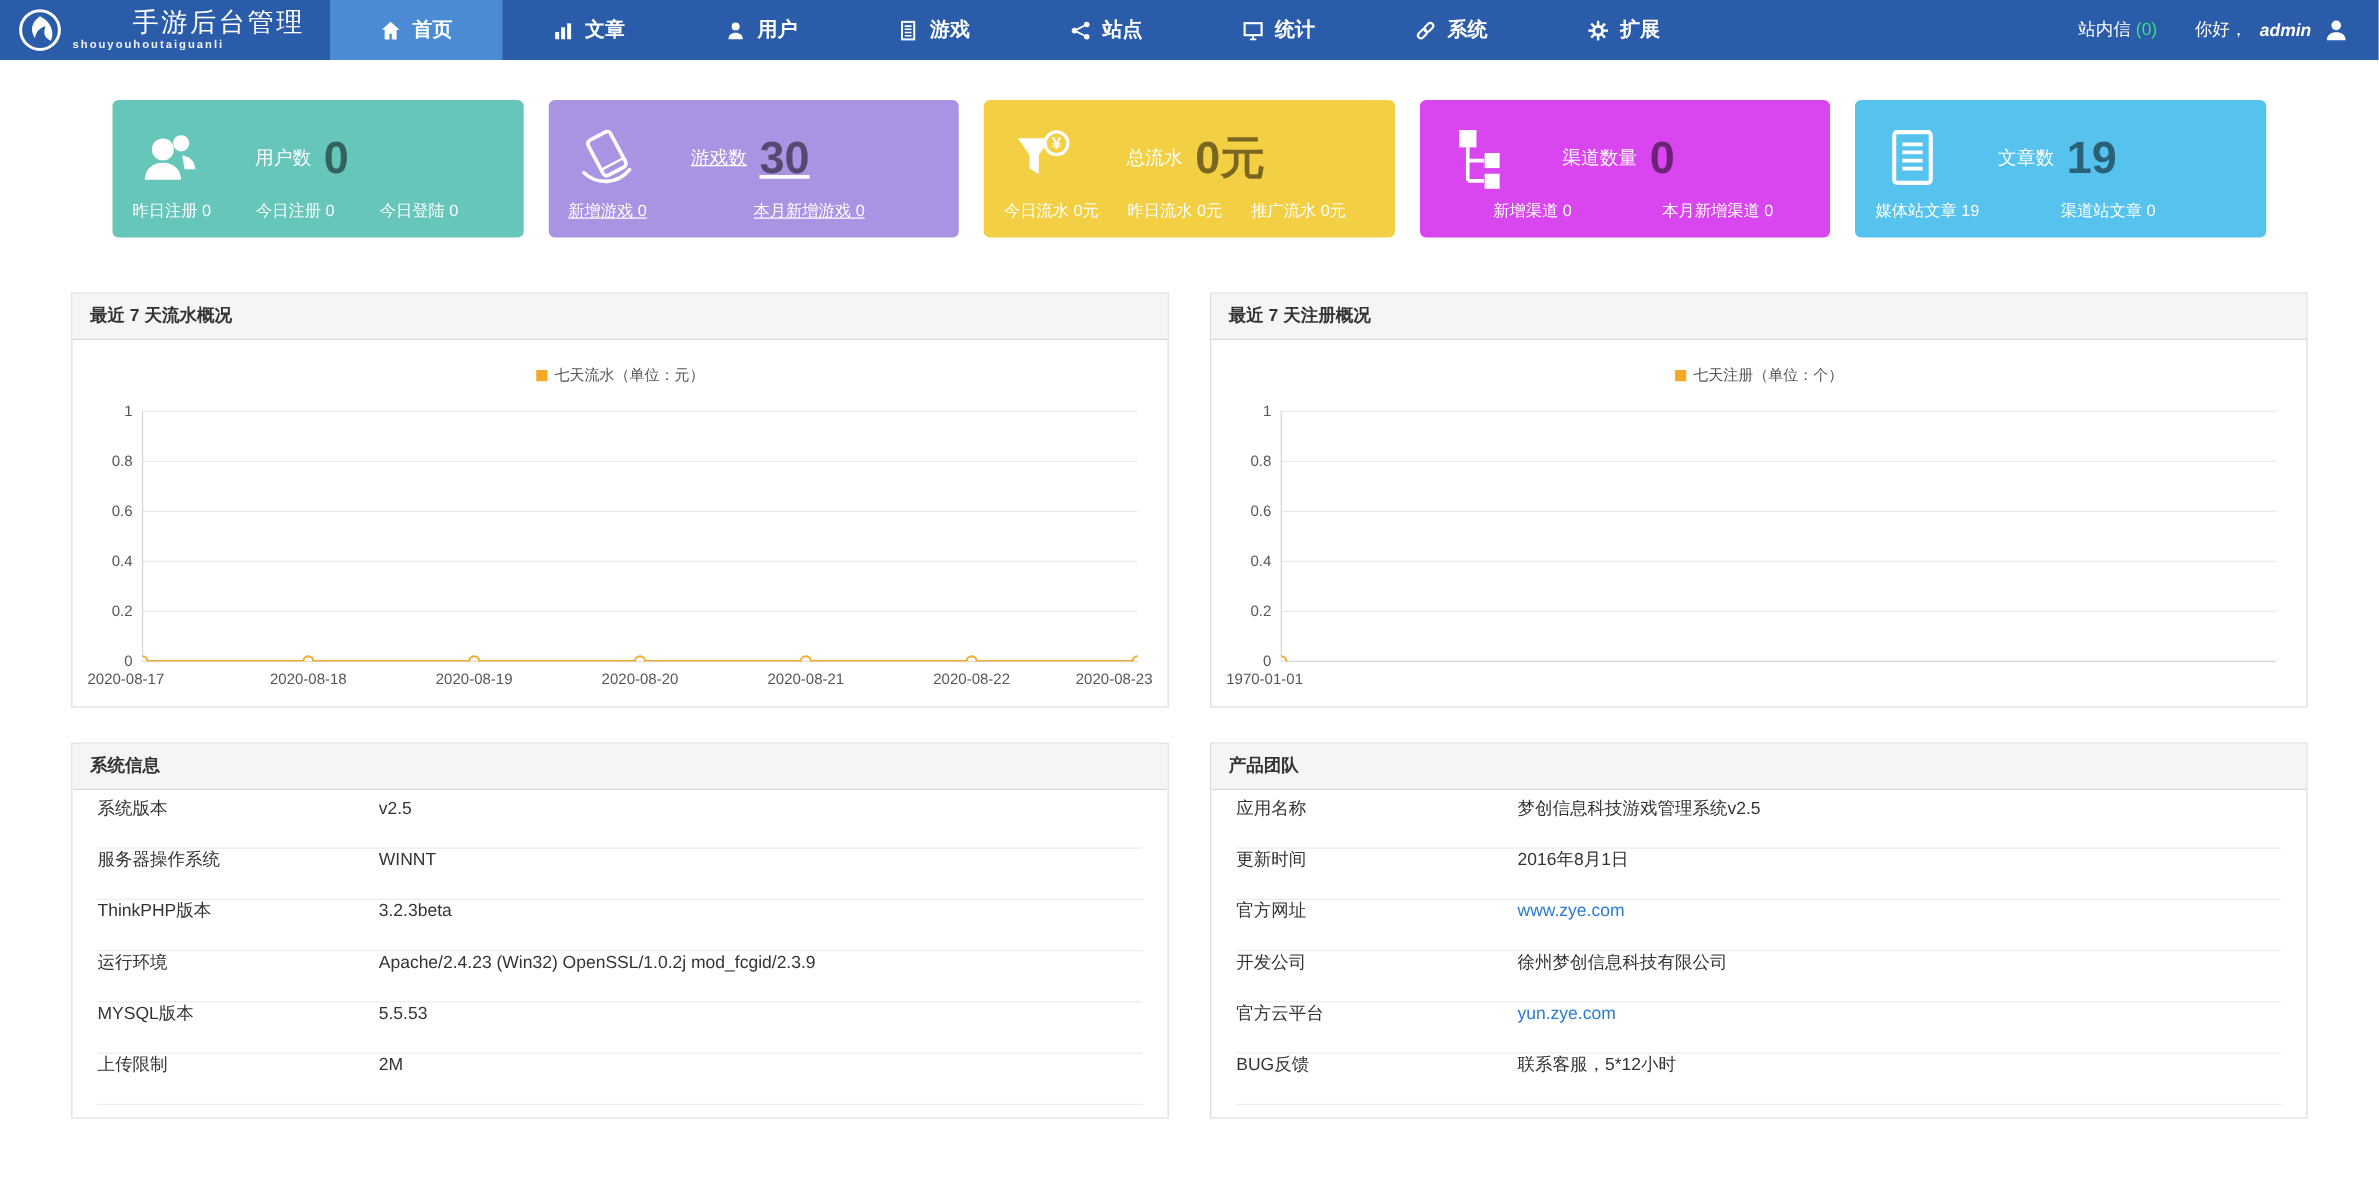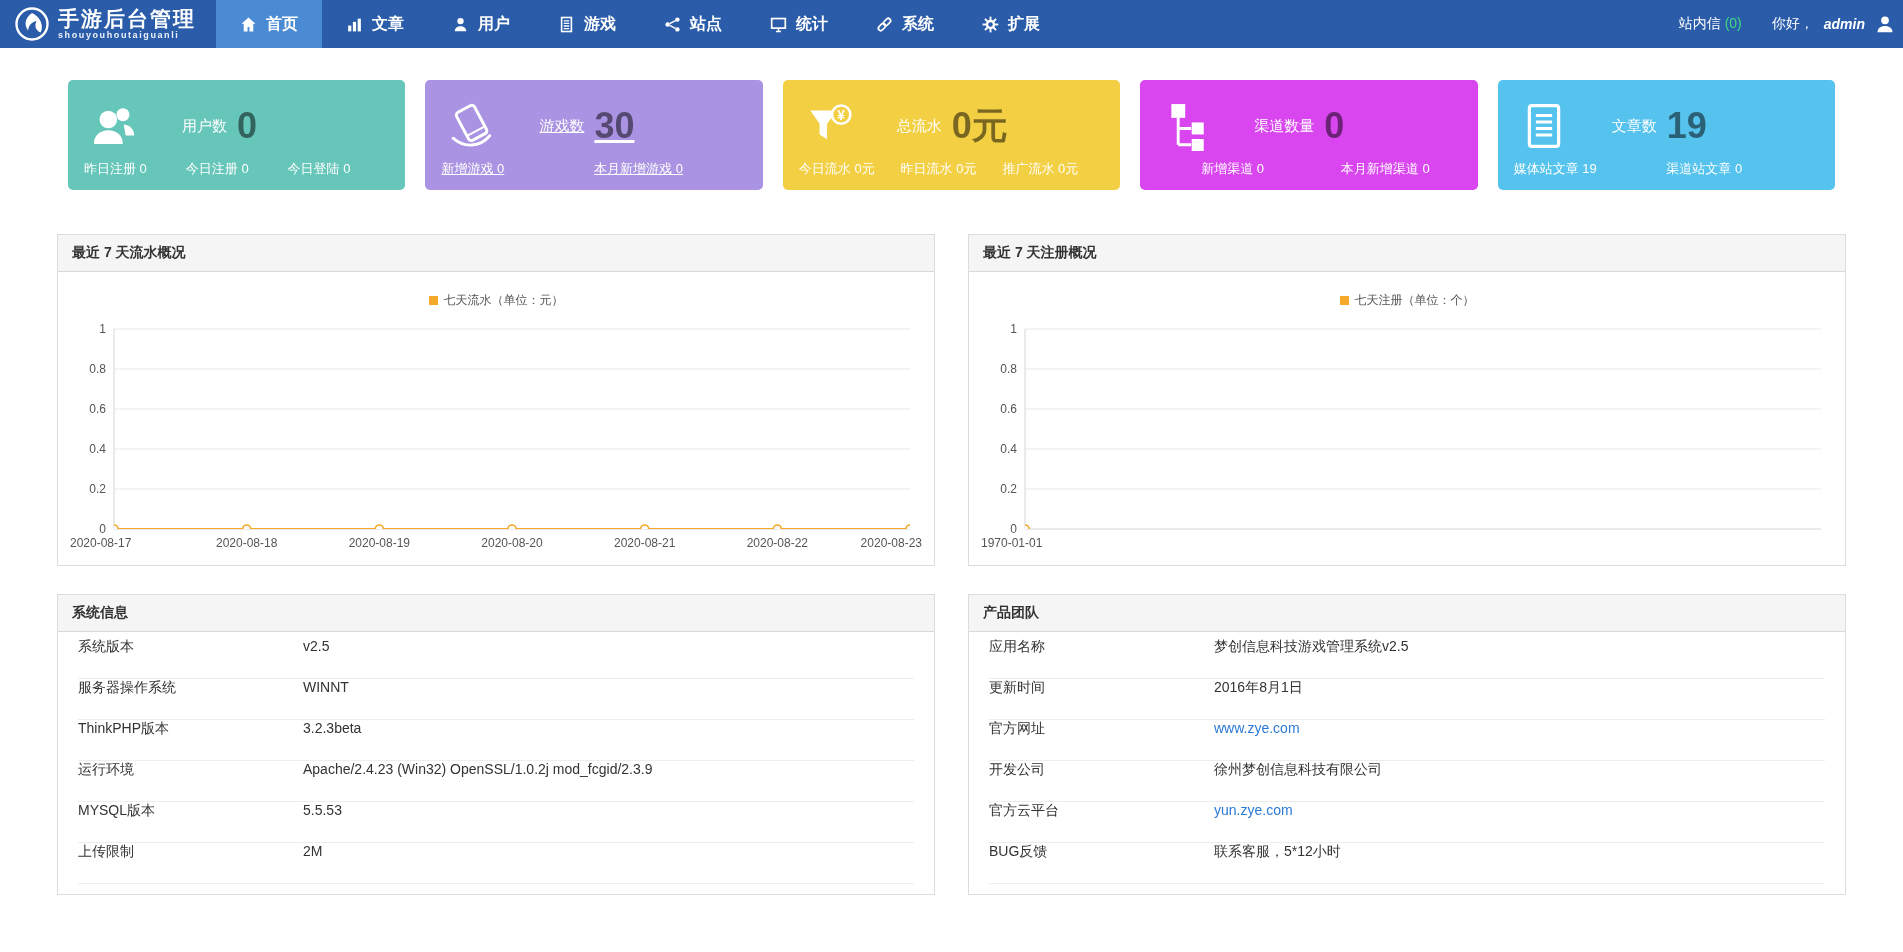--- a/index.html
+++ b/index.html
@@ -4,36 +4,36 @@
 <style>
   * { box-sizing: border-box; }
   html,body { margin:0; padding:0; background:#ffffff; color:#333;
     font-family:"Liberation Sans","DejaVu Sans",sans-serif; }
   body { min-width:1200px; }
 
   
   .navbar { height:48px; background:#2a5caa; display:flex; align-items:stretch; color:#fff; }
   .brand { display:flex; align-items:center; padding:0 20px 0 14px; cursor:pointer; }
   .brand svg { width:36px; height:36px; margin-right:8px; flex:none; }
-  .brand-title { font-size:21px; font-weight:bold; letter-spacing:2px; line-height:1.05; }
+  .brand-title { font-size:21px; font-weight:normal; letter-spacing:2px; line-height:1.05;margin-left:48px; }
   .brand-sub { font-size:9px; letter-spacing:1.6px; opacity:.92; font-weight:bold; }
   .nav-items { display:flex; align-items:stretch; }
-  .nav-item { display:flex; align-items:center; gap:9px; padding:0 24px; font-size:16px;
+  .nav-item { display:flex; align-items:center; gap:9px; padding:0 40px; font-size:16px;
     font-weight:bold; cursor:pointer; white-space:nowrap; }
   .nav-item.active { background:#4a8bd4; }
   .nav-item svg { width:17px; height:17px; }
-  .nav-right { margin-left:auto; display:flex; align-items:center; gap:30px; padding-right:8px; font-size:14px; }
+  .nav-right { margin-left:auto; display:flex; align-items:center; gap:30px; padding-right:24px; font-size:14px; }
   .nav-msg { cursor:pointer; white-space:nowrap; }
   .msg-count { color:#3ddc84; margin-left:4px; }
   .nav-user { display:flex; align-items:center; gap:10px; white-space:nowrap; }
   .username { font-style:italic; font-weight:bold; }
   .avatar-icon svg { width:20px; height:20px; display:block; cursor:pointer; }
 
   
-  .cards-row { display:flex; gap:20px; padding:32px 68px 0; }
+  .cards-row { display:flex; gap:20px; padding:32px 90px 0; }
   .stat-card { flex:1; height:110px; border-radius:5px; color:#fff; padding:12px 16px 12px;
     display:flex; flex-direction:column; justify-content:space-between; }
   .card-top { display:flex; align-items:center; flex:1; }
   .card-icon { width:58px; margin-left:4px; flex:none; display:flex; align-items:center; }
   .card-icon svg { width:52px; height:52px; }
   .card-label { margin-left:36px; font-size:15px; }
   .card-value { margin-left:10px; font-size:36px; font-weight:bold; color:rgba(0,0,0,0.5); line-height:1; }
   .card-subs { display:flex; font-size:13px; }
   .card-subs span { flex:1; white-space:nowrap; }
 

